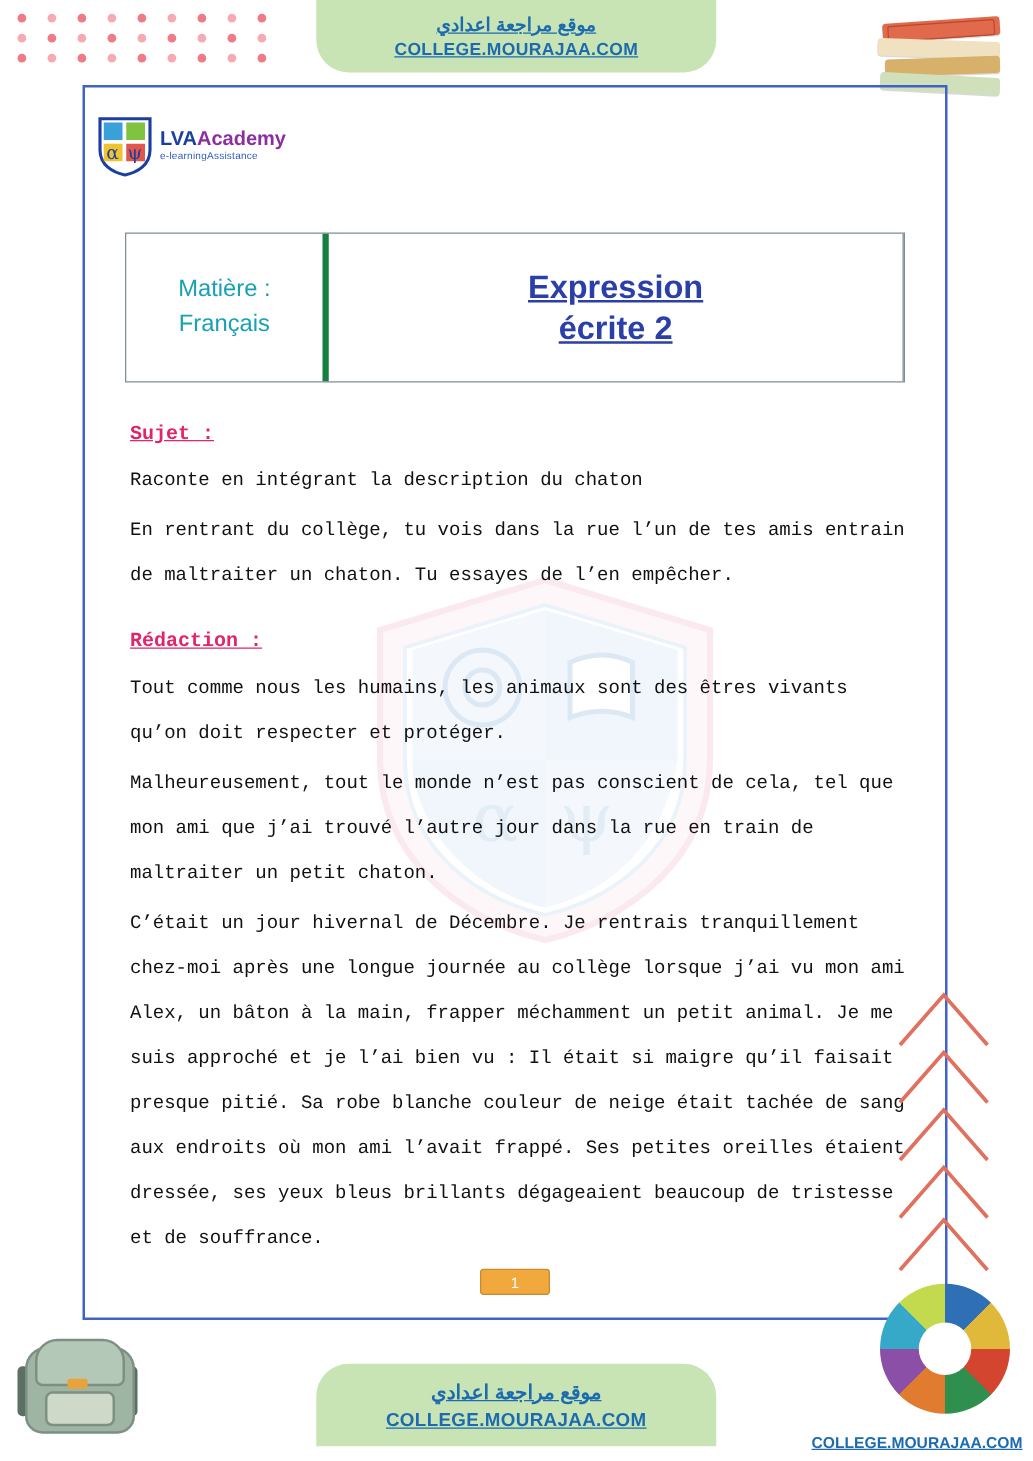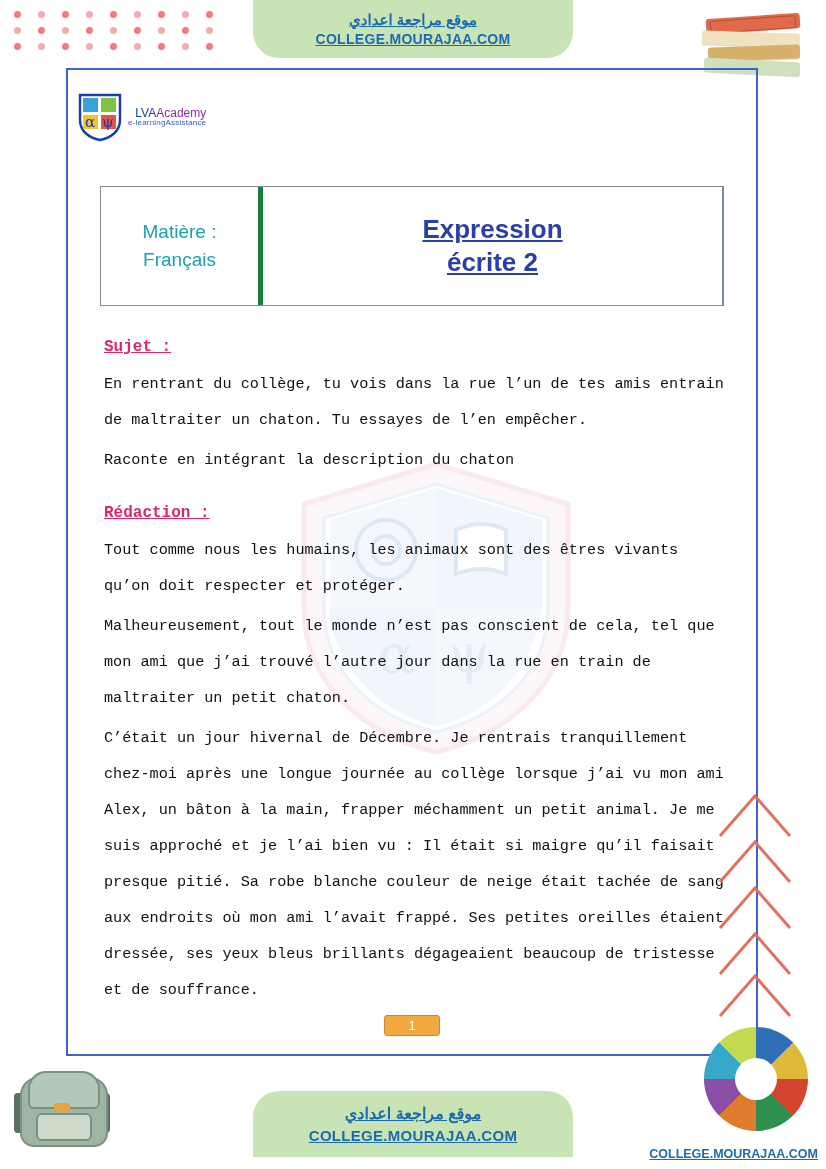--- a/index.html
+++ b/index.html
@@ -211,21 +211,21 @@
     left: 10px;
     top: 16px;
     width: 168px;
     height: 62px;
     display: flex;
     align-items: center;
     gap: 6px;
   }
   .logo-mark { width: 44px; height: 50px; flex: none; }
   .logo-text { line-height: 1.05; }
-  .logo-title { font-size: 12px; font-weight: normal; text-align: right; }
+  .logo-title { font-size: 16px; font-weight: bold; text-align: right; }
   .logo-title .lva { color: #1b3fa0; }
   .logo-title .aca { color: #8b2fa0; }
   .logo-sub { font-size: 8px; color: #2f5bbf; letter-spacing: .2px; }
 
   .site-info {
     position: absolute;
     left: 0; right: 0;
     top: 76px;
     text-align: center;
     color: #1f8fc0;
@@ -395,22 +395,22 @@
       <div>Français</div>
     </div>
     <div class="hdr-cell c2">
       <div class="t">Expression</div>
       <div class="t">écrite 2</div>
     </div>
   </div>
 
   <div class="doc-body">
     <div class="lbl">Sujet :</div>
+    <p class="para">Raconte en intégrant la description du chaton</p>
     <p class="para">En rentrant du collège, tu vois dans la rue l’un de tes amis entrain de maltraiter un chaton. Tu essayes de l’en empêcher.</p>
-    <p class="para">Raconte en intégrant la description du chaton</p>
 
     <div class="gap"></div>
 
     <div class="lbl">Rédaction :</div>
     <p class="para">Tout comme nous les humains, les animaux sont des êtres vivants qu’on doit respecter et protéger.</p>
     <p class="para">Malheureusement, tout le monde n’est pas conscient de cela, tel que mon ami que j’ai trouvé l’autre jour dans la rue en train de maltraiter un petit chaton.</p>
     <p class="para">C’était un jour hivernal de Décembre. Je rentrais tranquillement chez-moi après une longue journée au collège lorsque j’ai vu mon ami Alex, un bâton à la main, frapper méchamment un petit animal. Je me suis approché et je l’ai bien vu : Il était si maigre qu’il faisait presque pitié. Sa robe blanche couleur de neige était tachée de sang aux endroits où mon ami l’avait frappé. Ses petites oreilles étaient dressée, ses yeux bleus brillants dégageaient beaucoup de tristesse et de souffrance.</p>
   </div>
 
   <div class="page-num">1</div>

